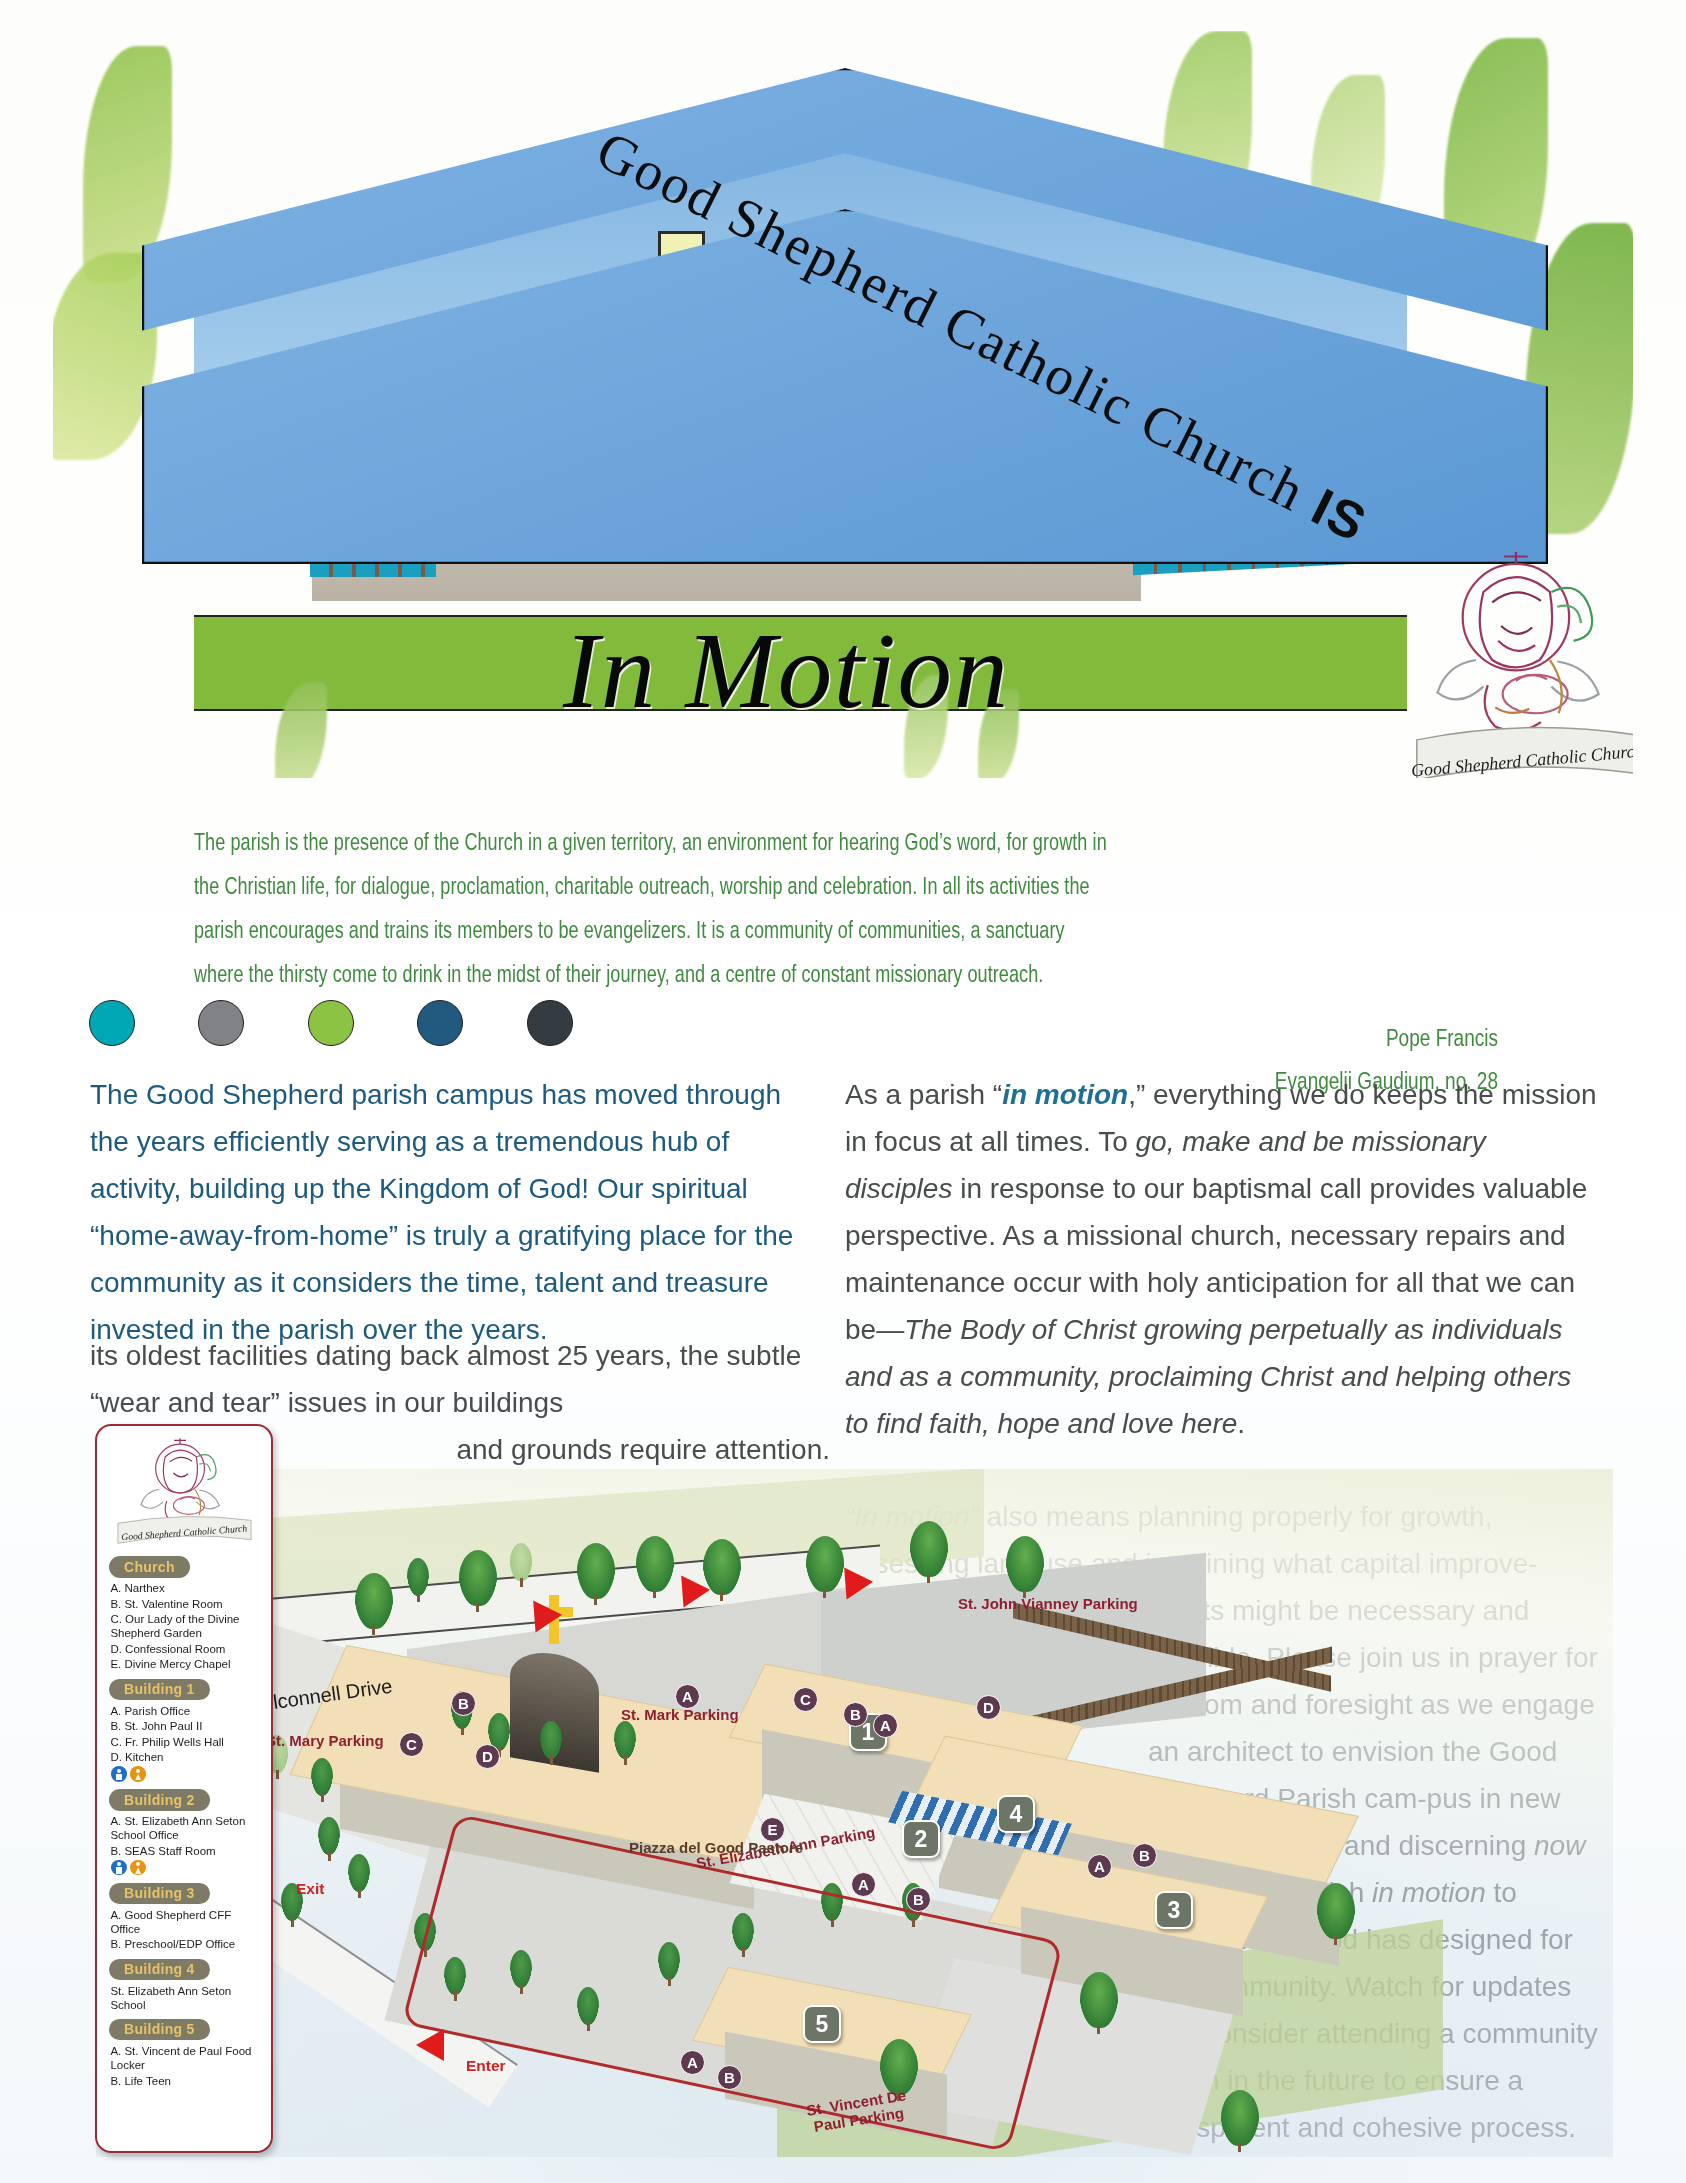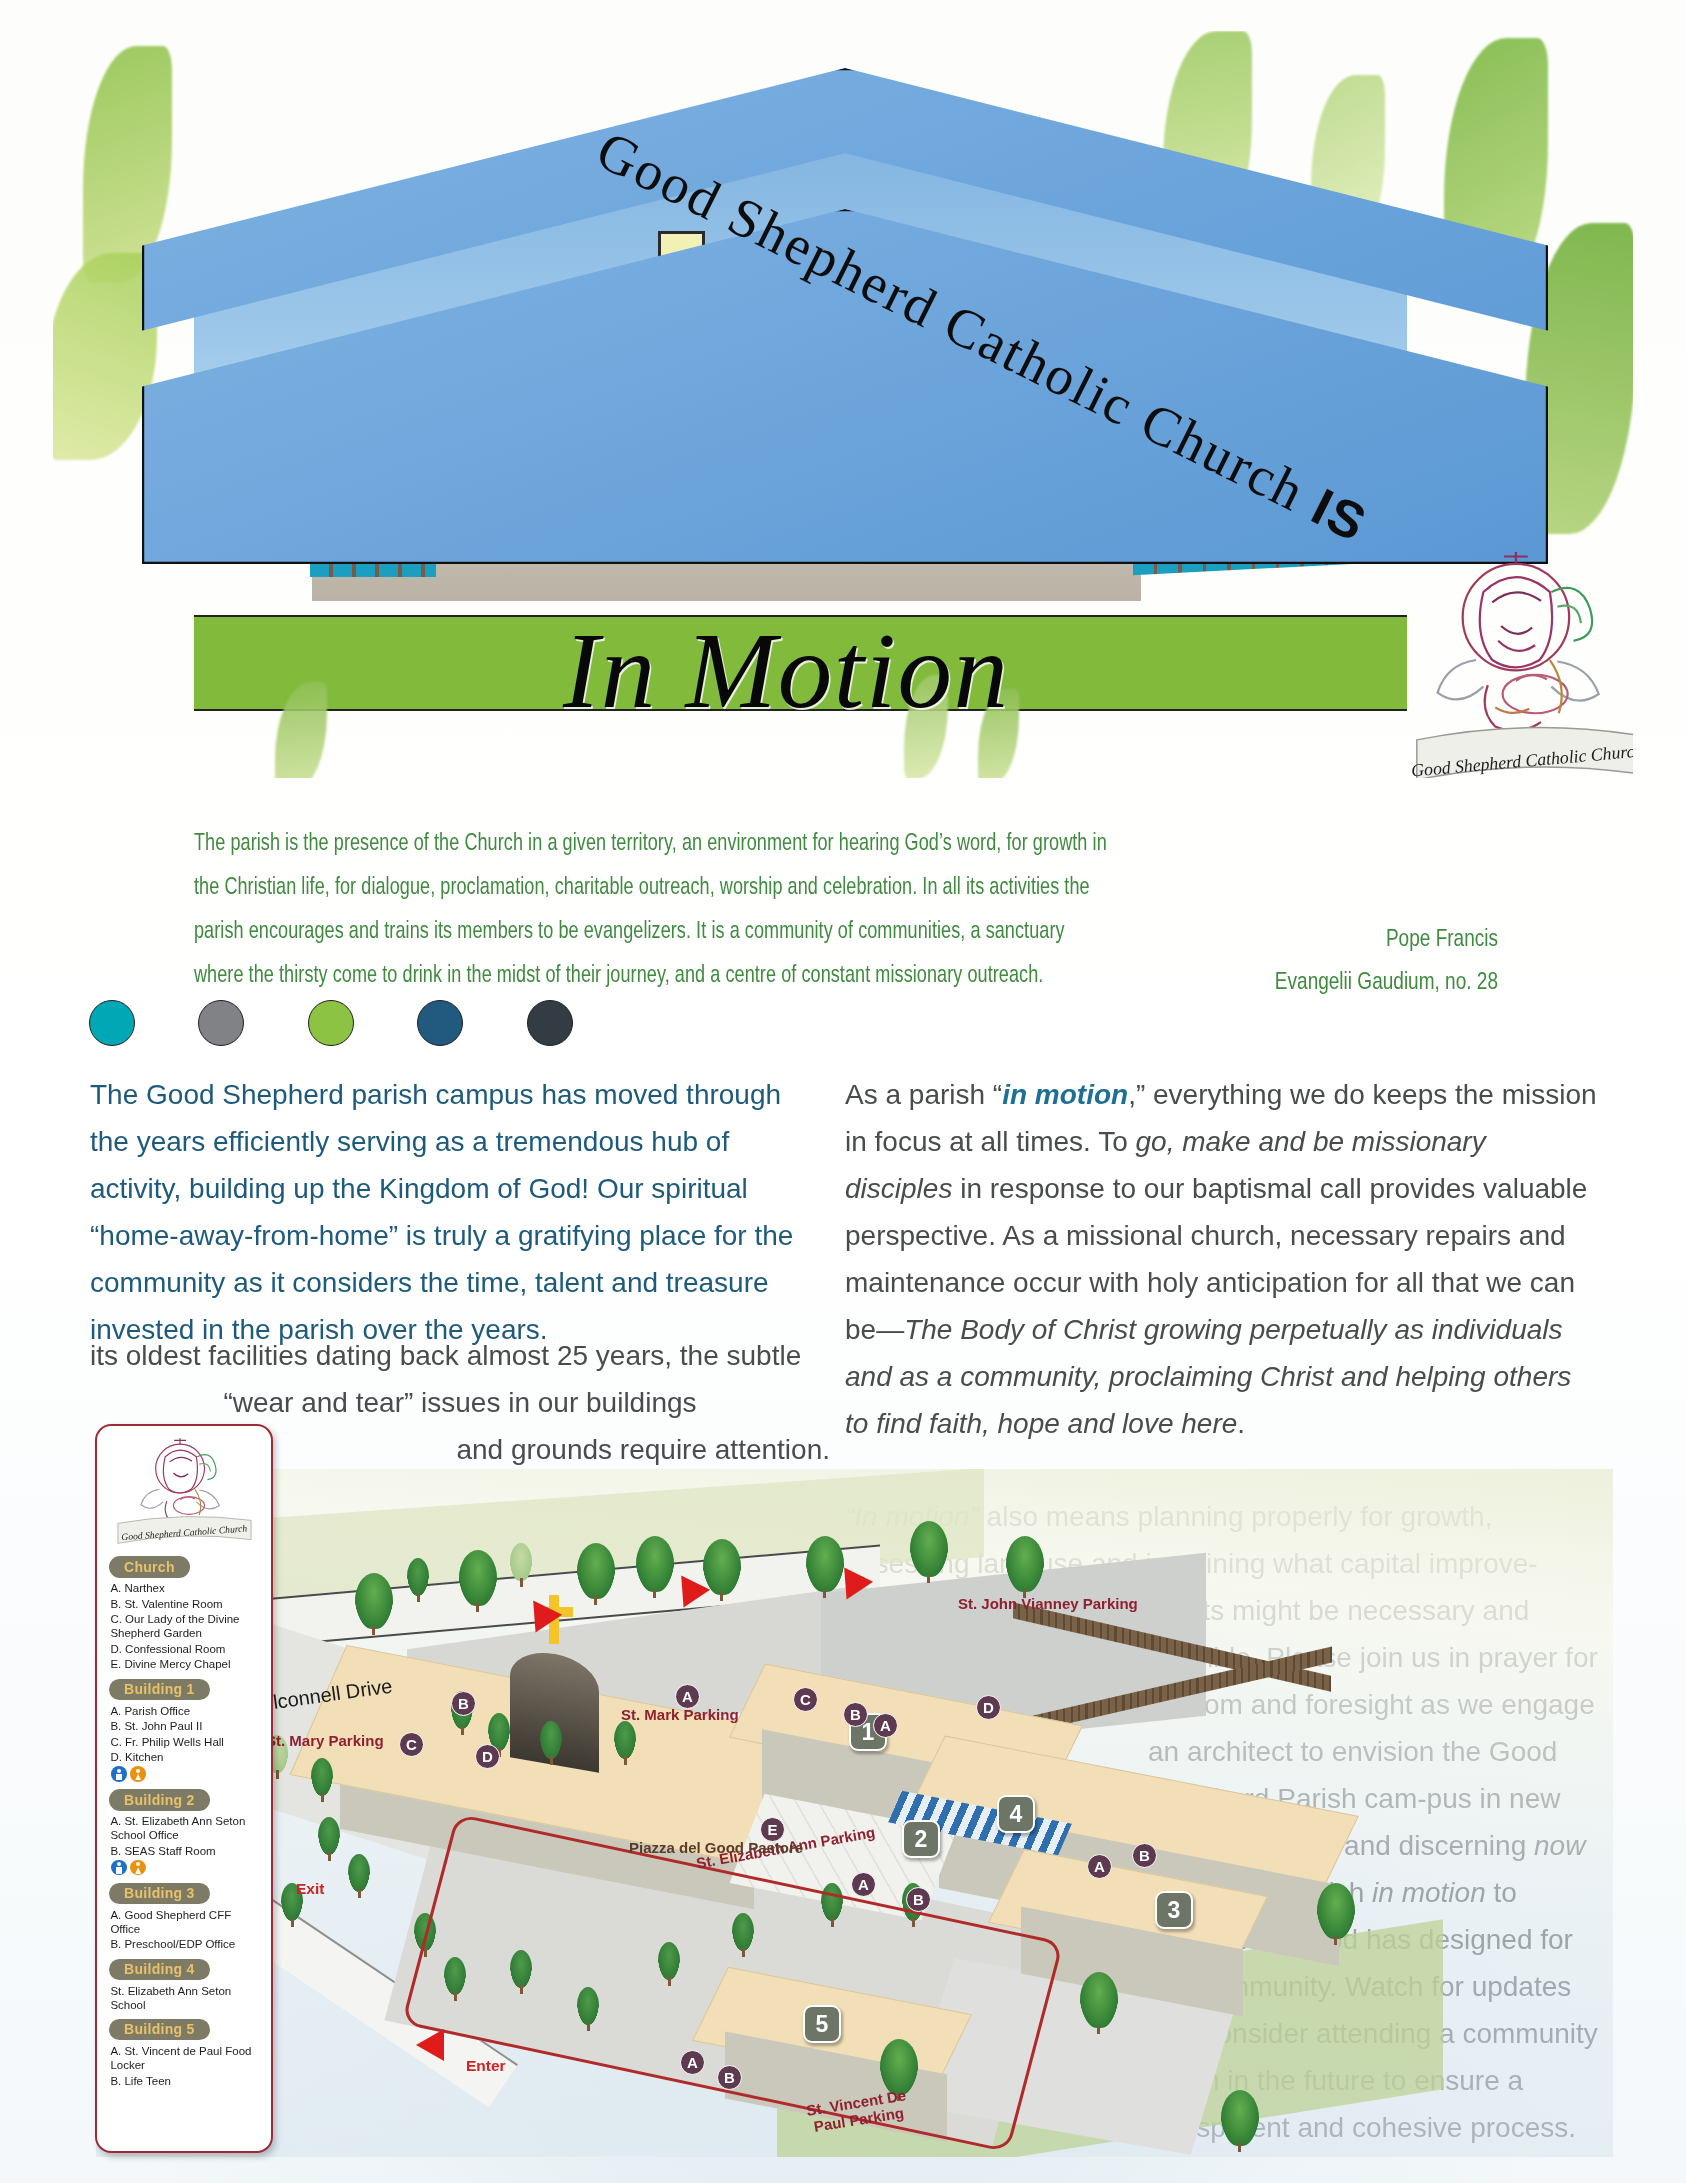--- a/index.html
+++ b/index.html
@@ -153,21 +153,21 @@
 
   
   .quote {
     position:absolute; left:194px; top:820px; width:1250px;
     font-family:"Liberation Sans", sans-serif;
     font-size:24.4px; line-height:44px; color:#3f8a3f;
     transform: scaleX(.74); transform-origin: left top;
     letter-spacing:0.1px;
   }
   .quote-attrib {
-    position:absolute; right:189px; top:916px; width:666px;
+    position:absolute; right:189px; top:1016px; width:666px;
     text-align:right;
     font-family:"Liberation Sans", sans-serif;
     font-size:24.4px; line-height:43px; color:#3f8a3f;
   }
   .quote-attrib span { display:block; transform:scaleX(.78); transform-origin:right top;}
 
   
   .dots { position:absolute; left:89px; top:1000px; width:488px; height:52px; }
   .dot {
     position:absolute; top:0; width:46px; height:46px; border-radius:50%;
@@ -415,21 +415,21 @@
     <div class="dot" id="dot1" style="left: 109px; background: rgb(128, 130, 133);"></div>
     <div class="dot" id="dot2" style="left: 219px; background: rgb(140, 195, 66);"></div>
     <div class="dot" id="dot3" style="left: 328px; background: rgb(34, 89, 126);"></div>
     <div class="dot" id="dot4" style="left: 438px; background: rgb(50, 60, 66);"></div>
   </div>
 
   <div class="col-left">The Good Shepherd parish campus has moved through the years efficiently serving as a tremendous hub of activity, building up the Kingdom of God! Our spiritual “home-away-from-home” is truly a gratifying place for the community as it considers the time, talent and treasure invested in the parish over the years.</div>
 
   <div class="p2">
     <div>its oldest facilities dating back almost 25 years, the subtle</div>
-    <div style="text-align:center">“wear and tear” issues in our buildings</div>
+    <div style="text-align:left">“wear and tear” issues in our buildings</div>
     <div style="text-align:right">and grounds require attention.</div>
   </div>
 
   <div class="col-right">
     <span>As a parish “</span><span class="accent-bi">in motion</span><span>,”  everything we do keeps the mission in focus at all times. To </span><em>go, make and be missionary disciples</em><span> in response to our baptismal call provides valuable perspective. As a missional church, necessary repairs and maintenance occur with holy anticipation for all that we can be—</span><em>The Body of Christ growing perpetually as individuals and as a community, proclaiming Christ and helping others to find faith, hope and love here</em><span>.</span>
   </div>
 
   <div class="col-right-2">
     <em>“In motion”</em><span> also means planning properly for growth, assessing land use and imagining what capital improve-</span>
   </div>

